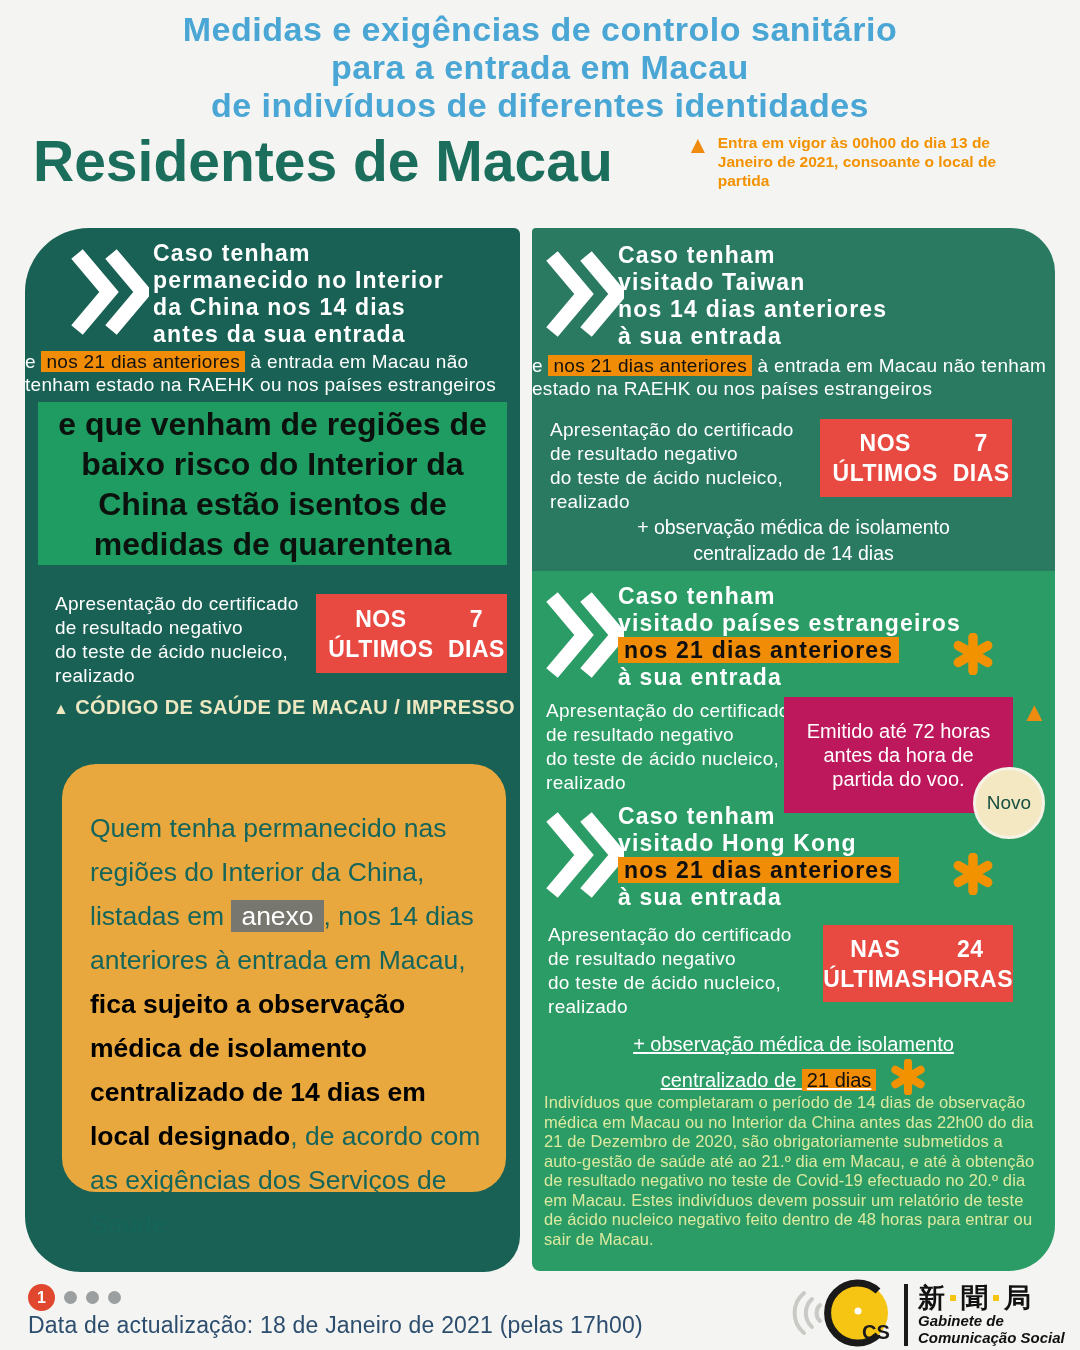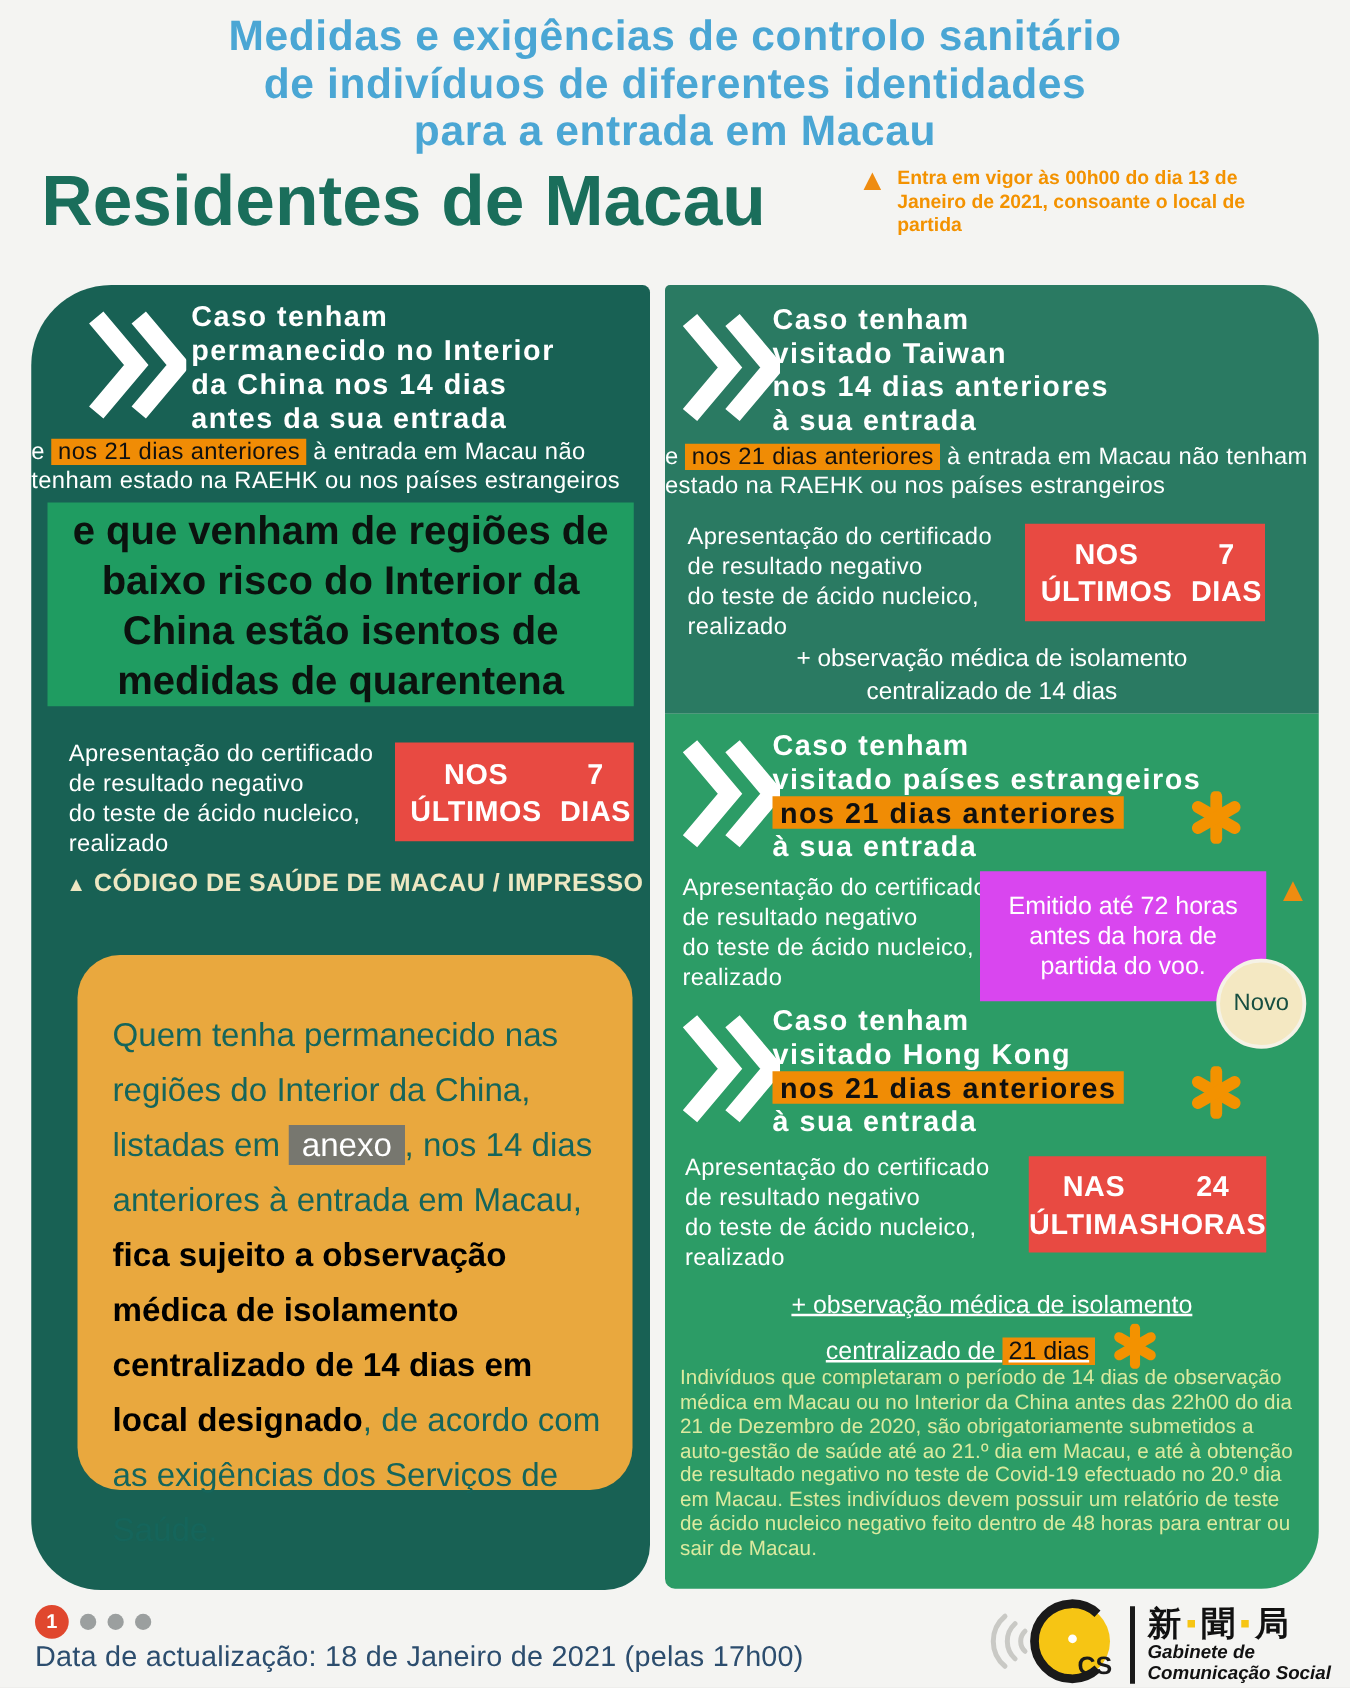--- a/index.html
+++ b/index.html
@@ -43,21 +43,21 @@
   .code-line{position:absolute;left:28px;top:468px;color:#ede7c2;font-weight:bold;
     font-size:20px;letter-spacing:.4px;}
   .code-line .ctri{color:#ede7c2;font-size:16px;margin-right:6px;}
   
   .annex{position:absolute;left:37px;top:536px;width:444px;height:428px;background:#e9a83e;
     border-radius:34px;padding:42px 24px 0 28px;box-sizing:border-box;
     color:#15655b;font-size:26.5px;line-height:44px;}
   .annex .chip{background:#77776f;color:#fff;padding:1px 10px;}
   .annex b{color:#000;}
   .plus{position:absolute;left:0;right:0;text-align:center;color:#fff;font-size:19.5px;line-height:26px;}
-  .emitido{position:absolute;left:252px;top:126px;width:229px;height:104px;background:#d946ef;
+  .emitido{position:absolute;left:252px;top:126px;width:229px;height:116px;background:#be185d;
     display:flex;align-items:center;justify-content:center;text-align:center;
     color:#fff;font-size:20px;line-height:24px;padding:15px 8px;box-sizing:border-box;}
   .novo{position:absolute;left:441px;top:196px;width:72px;height:72px;border-radius:50%;
     background:#f4e8c2;border:3px solid #f5f2e6;box-sizing:border-box;
     display:flex;align-items:center;justify-content:center;color:#174f41;font-size:19px;}
   .big-tri{position:absolute;color:#ef8c10;font-size:27px;line-height:27px;}
   .ast-abs{position:absolute;}
   .plus-hk{position:absolute;left:50px;right:50px;text-align:center;color:#fff;
     font-size:20px;line-height:30px;text-decoration:underline;}
   .plus-hk .ia{display:inline-block;vertical-align:-8px;margin-left:14px;}
@@ -76,22 +76,22 @@
   .sq{width:6px;height:6px;background:#f6c514;}
   .logo-pt{color:#111;font-style:italic;font-weight:bold;font-size:15px;line-height:17px;}
 </style>
 </head>
 <body>
 
 <div id="poster">
 
   <div class="hdr">
     <div>Medidas e exigências de controlo sanitário</div>
+    <div>para a entrada em Macau</div>
     <div>de indivíduos de diferentes identidades</div>
-    <div>para a entrada em Macau</div>
   </div>
   <div class="audience">Residentes de Macau</div>
 
   <div class="legend">
     <div class="legend-item">
       <span class="tri">▲</span>
       <span class="txt">Entra em vigor às 00h00 do dia 13 de Janeiro de 2021, consoante o local de partida</span>
     </div>
   </div>
 

